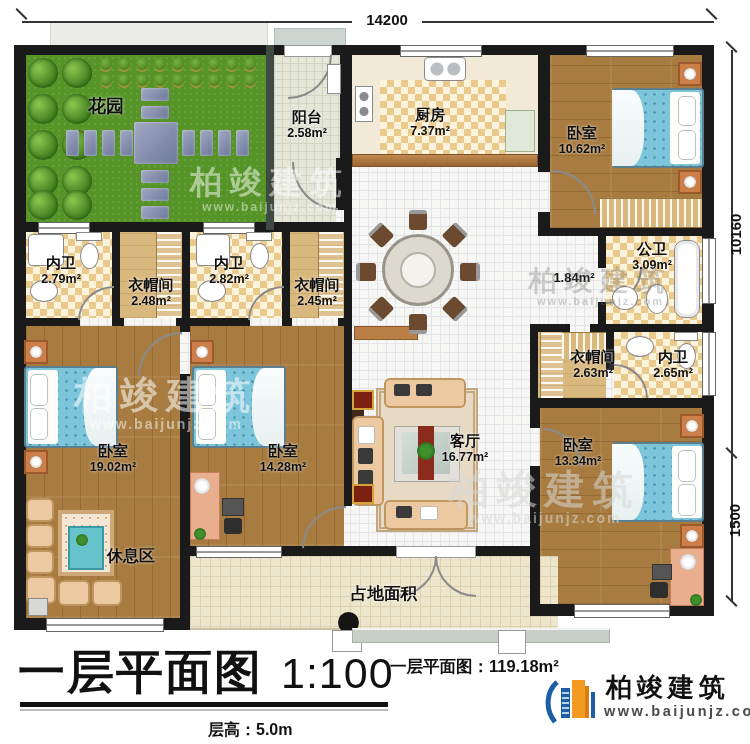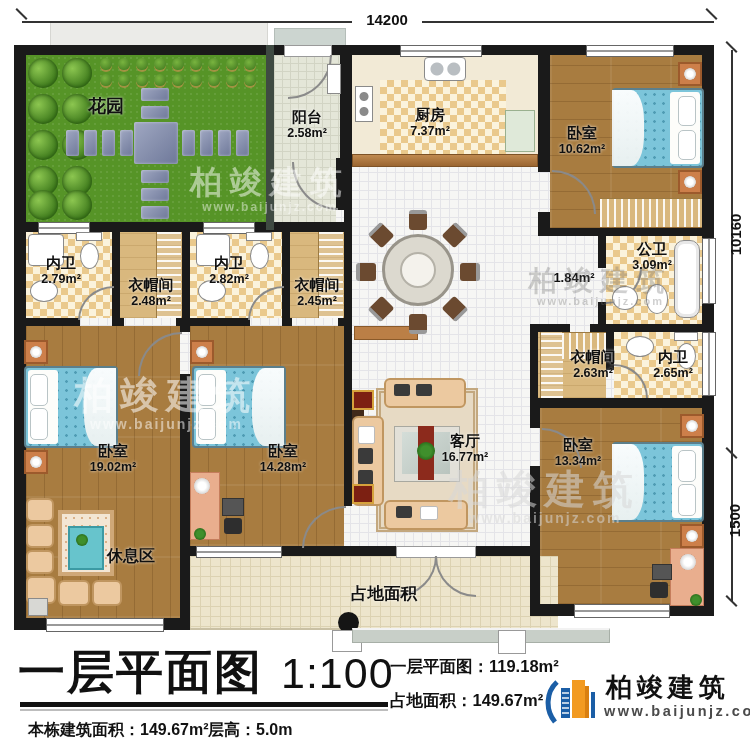--- a/index.html
+++ b/index.html
@@ -422,24 +422,22 @@
   <div class="tick" style="left:724px;top:46px;"></div>
   <div class="tick" style="left:724px;top:452px;"></div>
   <div class="dimlbl rot" style="left:703px;top:226px;width:58px;">10160</div>
   <div class="dim" style="left:731px;top:454px;width:2px;height:148px;"></div>
   <div class="tick" style="left:724px;top:600px;"></div>
   <div class="dimlbl rot" style="left:708px;top:512px;width:46px;">1500</div>
 
   <div class="tb-title"><span>一层平面图</span><span class="tb-scale">1:100</span></div>
   <div class="abs" style="left:20px;top:702px;width:368px;height:5px;background:#111;"></div>
   <div class="abs" style="left:20px;top:709px;width:368px;height:2px;background:#bdbdbd;"></div>
-  <div class="tb-info" style="left:28px;top:720px;"><span>本栋建筑面积：</span><span>149.67m²</span></div>
   <div class="tb-info" style="left:208px;top:720px;"><span>层高：</span><span>5.0m</span></div>
   <div class="tb-info" style="left:390px;top:656px;font-size:16.5px;"><span>一层平面图：</span><span>119.18m²</span></div>
-  <div class="tb-info" style="left:390px;top:690px;font-size:16.5px;"><span>占地面积：</span><span>149.67m²</span></div>
 
   <svg class="abs" style="left:545px;top:672px;" width="54" height="54" viewBox="0 0 54 54">
     <path d="M10 50 C0 38 1 20 12 10" stroke="#1b5ea6" stroke-width="5" fill="none"></path>
     <rect x="16" y="16" width="9" height="30" fill="#1b5ea6"></rect>
     <g stroke="#fff" stroke-width="1.4">
         <line x1="17" y1="21" x2="24" y2="21"></line>
         <line x1="17" y1="26" x2="24" y2="26"></line>
         <line x1="17" y1="31" x2="24" y2="31"></line>
         <line x1="17" y1="36" x2="24" y2="36"></line>
         <line x1="17" y1="41" x2="24" y2="41"></line>

